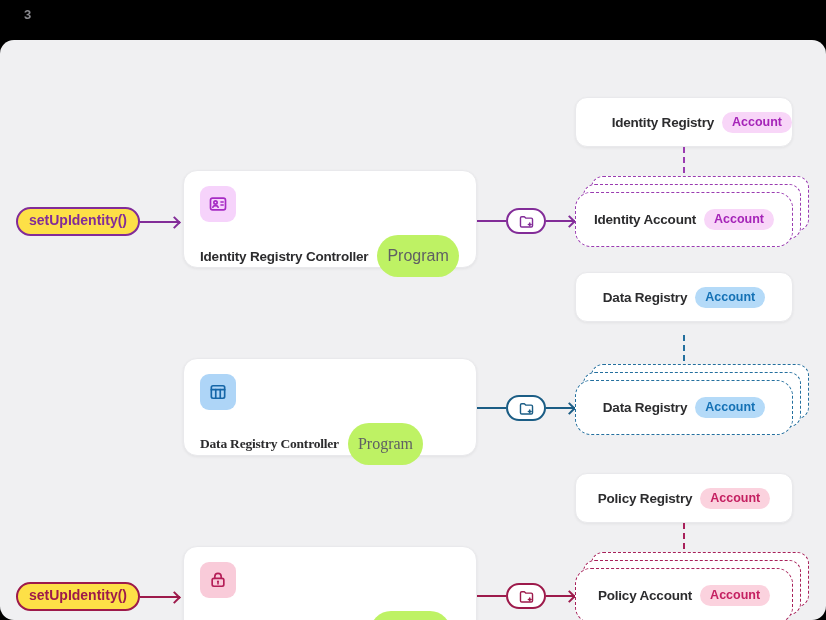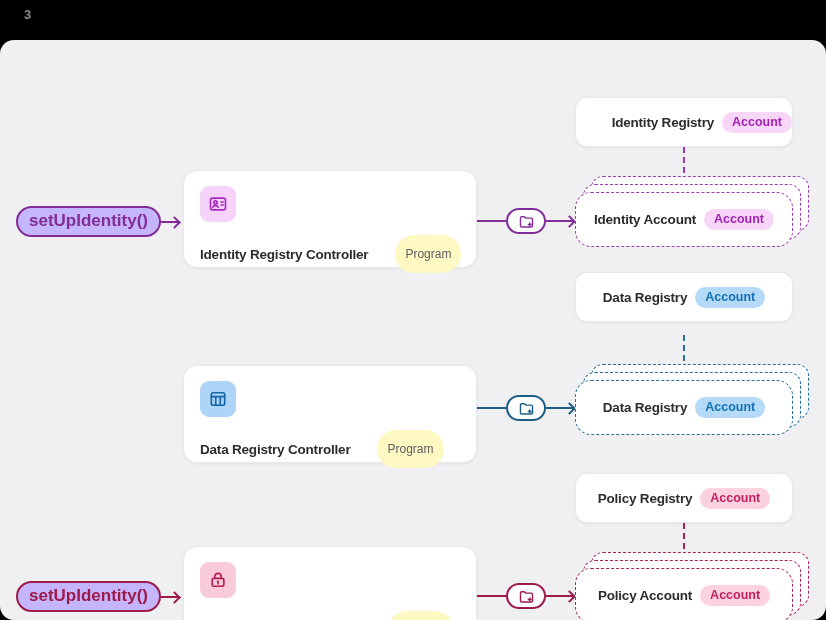--- a/index.html
+++ b/index.html
@@ -3,33 +3,33 @@
 <meta charset="utf-8">
 <style>
   html,body{margin:0;padding:0;}
   body{font-family:"Liberation Sans","DejaVu Sans",sans-serif;}
   .page{position:relative;width:826px;height:620px;background:#000;overflow:hidden;}
   .page-number{position:absolute;left:24px;top:7px;font-size:13px;font-weight:700;color:#8a8a8f;}
   .panel{position:absolute;left:0;top:40px;width:826px;height:580px;background:#f0f0f2;border-radius:14px;}
 
   
   .call{position:absolute;left:16px;width:164px;height:27px;display:flex;align-items:center;}
-  .call .pill{display:inline-flex;align-items:center;background:#c4b5fd;border:2px solid currentColor;
-    border-radius:999px;padding:4px 11px 5px;font-size:17px;font-weight:700;white-space:nowrap;line-height:1.1;}
+  .call .pill{display:inline-flex;align-items:center;background:#fde047;border:2px solid currentColor;
+    border-radius:999px;padding:4px 11px 5px;font-size:14px;font-weight:700;white-space:nowrap;line-height:1.1;}
   .hline{flex:1;height:2px;background:currentColor;position:relative;min-width:10px;}
   .hline.arr::after{content:'';position:absolute;right:1px;top:-3px;width:7px;height:7px;
     border-top:2px solid currentColor;border-right:2px solid currentColor;transform:rotate(45deg);}
 
   
   .ctrl-card{position:absolute;left:183px;width:294px;height:98px;background:#fff;border:1px solid #e9e9ec;
     border-radius:14px;box-shadow:0 1px 3px rgba(20,20,20,.06);box-sizing:border-box;padding:15px 16px;}
   .tile{width:36px;height:36px;border-radius:9px;display:flex;align-items:center;justify-content:center;}
-  .ctrl-row{display:flex;align-items:center;gap:27px;margin-top:13px;}
+  .ctrl-row{display:flex;align-items:center;gap:9px;margin-top:13px;}
   .ctrl-title{font-size:13.5px;font-weight:700;color:#2c2c2e;letter-spacing:-0.2px;white-space:nowrap;}
-  .badge-program{background:#fef9c3;color:#5f6063;font-size:12px;padding:12px 10px;border-radius:999px;white-space:nowrap;}
+  .badge-program{background:#bef264;color:#5f6063;font-size:16px;padding:12px 10px;border-radius:999px;white-space:nowrap;}
 
   
   .mid{position:absolute;left:477px;width:98px;height:26px;display:flex;align-items:center;}
   .fpill{width:40px;height:26px;background:#fff;border:2px solid currentColor;border-radius:999px;
     display:flex;align-items:center;justify-content:center;box-sizing:border-box;flex:none;}
 
   
   .reg-card{position:absolute;left:575px;width:218px;height:50px;background:#fff;border:1px solid #e9e9ec;
     border-radius:12px;box-shadow:0 1px 3px rgba(20,20,20,.06);display:flex;align-items:center;
     justify-content:center;gap:8px;box-sizing:border-box;}
@@ -54,21 +54,21 @@
   .dash-r{color:#a8205a;}
   .tile-p{background:#f6d3fb;color:#a62bc4;}
   .tile-b{background:#aed5f7;color:#1566a8;}
   .tile-r{background:#f9cbd9;color:#b41e57;}
   .badge-p{background:#f8d6f8;color:#a524b8;}
   .badge-b{background:#b4daf8;color:#1471b5;}
   .badge-r{background:#fbd2de;color:#c42061;}
 
   
   .r0-call{top:168px;} .r0-card{top:130px;} .r0-mid{top:168px;} .r0-reg{top:57px;justify-content:flex-end;} .r0-vdash{top:107px;} .r0-acc{top:152px;}
-  .r1-call{top:355px;} .r1-card{top:325px;} .r1-mid{top:355px;} .r1-reg{top:232px;} .r1-vdash{top:295px;} .r1-acc{top:340px;}
+  .r1-call{top:355px;} .r1-card{top:318px;font-family:Liberation Serif, serif;} .r1-mid{top:355px;} .r1-reg{top:232px;} .r1-vdash{top:295px;} .r1-acc{top:340px;}
   .r2-call{top:543px;} .r2-card{top:506px;} .r2-mid{top:543px;} .r2-reg{top:433px;} .r2-vdash{top:483px;} .r2-acc{top:528px;}
 
   svg{display:block;}
 </style>
 </head>
 <body>
 
 <div class="page">
   <div class="page-number">3</div>
 

